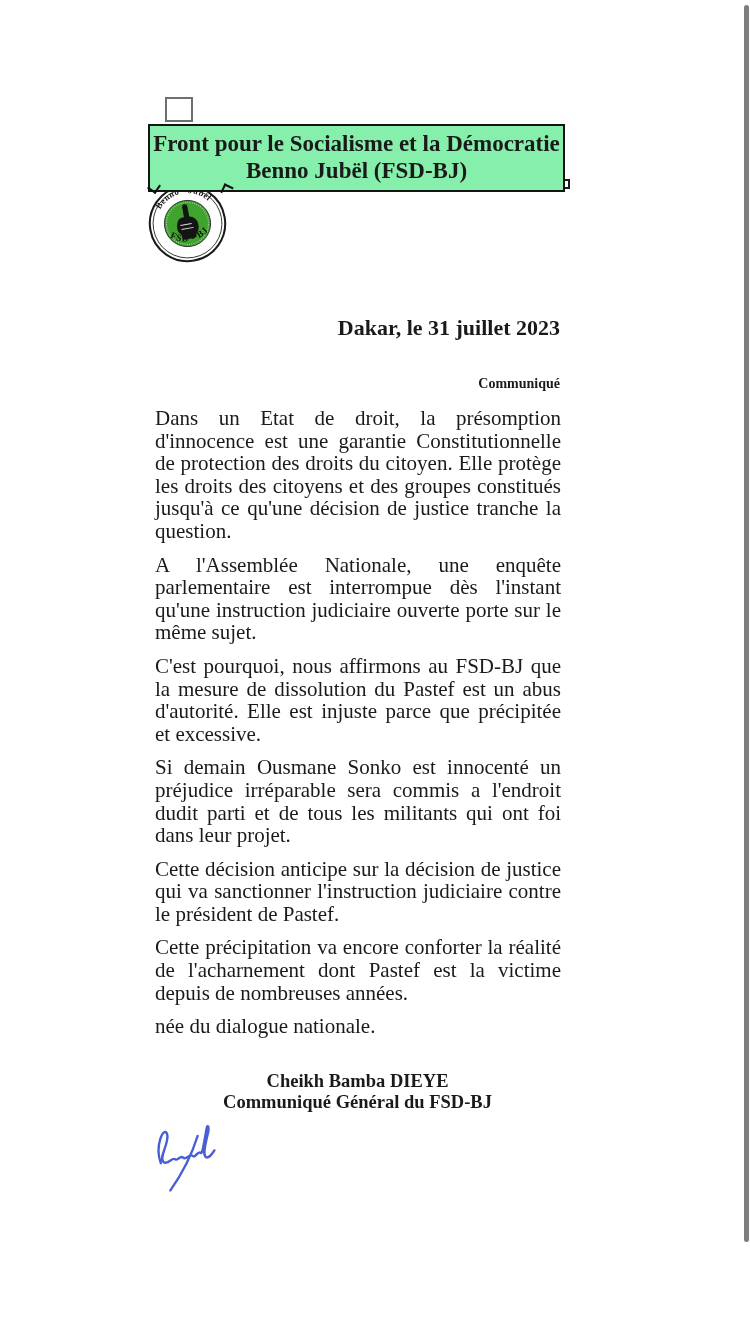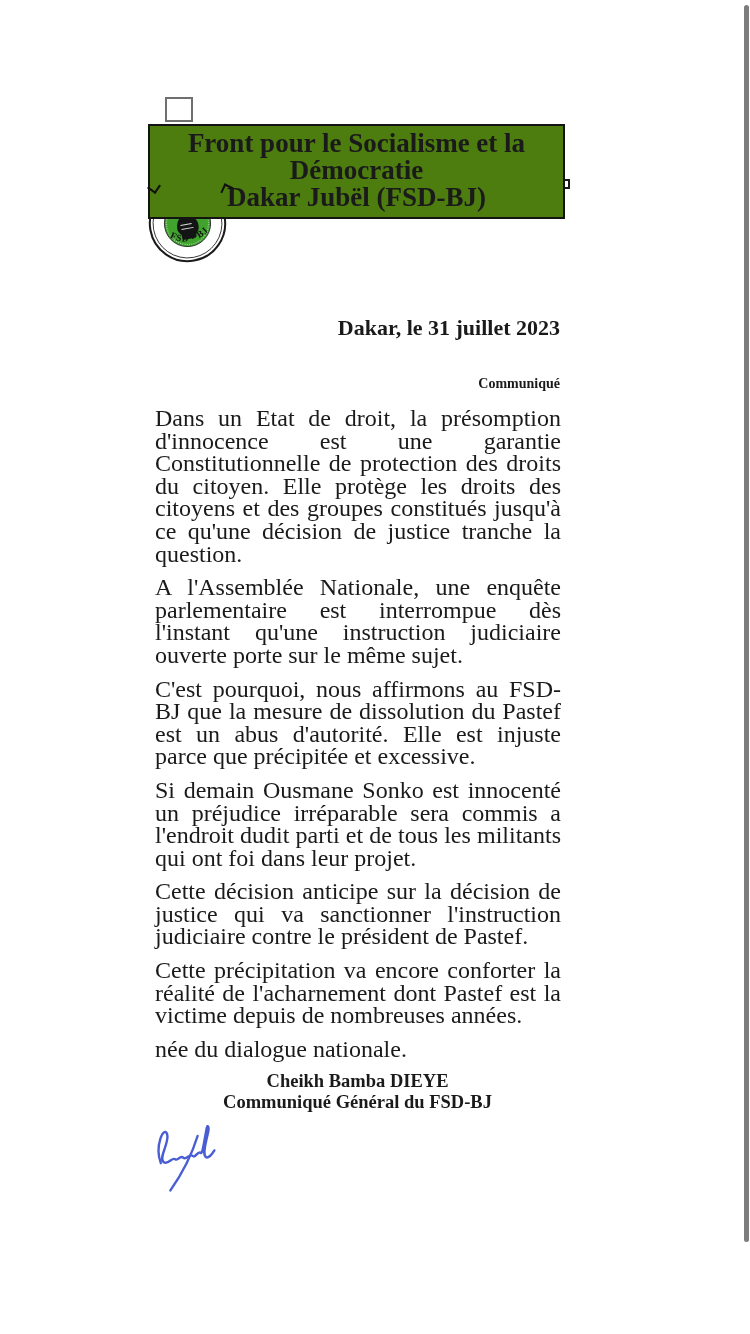--- a/index.html
+++ b/index.html
@@ -7,54 +7,54 @@
        font-family:"Liberation Serif","DejaVu Serif",serif;color:#1a1a1a;}
   .abs{position:absolute;}
 
   
   #scrollbar{right:1px;top:5px;width:5px;height:1237px;border-radius:3px;}
 
   
   #checkbox{left:165px;top:97px;width:24px;height:21px;border:2px solid #6f6f6f;background:#fff;}
 
   
-  #title-box{left:148px;top:124px;width:413px;border:2px solid #141414;background:#4d7c0f;
-             text-align:center;padding:4px 0 6px 0;font-weight:bold;font-size:27px;line-height:27px;z-index:2;}
+  #title-box{left:148px;top:124px;width:413px;border:2px solid #141414;background:#86efac;
+             text-align:center;padding:4px 0 6px 0;font-weight:bold;font-size:23px;line-height:27px;z-index:2;}
   #title-shadow{left:222px;top:179px;width:344px;height:6px;border:2px solid #1a1a1a;background:#fff;z-index:1;}
   .artifact{width:8px;height:8px;z-index:3;}
   #mark1{left:149px;top:182px;border-left:2px solid #111;border-bottom:2px solid #111;transform:rotate(-55deg);}
   #mark2{left:222px;top:185px;border-left:2px solid #111;border-top:2px solid #111;transform:rotate(25deg);}
 
   
   #logo{left:147px;top:183px;width:81px;height:81px;}
 
   
   #dateline{left:155px;top:315px;width:405px;text-align:right;font-weight:bold;font-size:22px;}
   #doc-title{left:155px;top:376px;width:405px;text-align:right;font-weight:bold;font-size:14px;}
 
   
-  #body-text{left:155px;top:407px;width:406px;font-size:24px;line-height:22.6px;text-align:justify;}
+  #body-text{left:155px;top:407px;width:406px;font-size:21px;line-height:22.6px;text-align:justify;}
   #body-text p{margin:0 0 11px 0;}
 
   
   #signatory{left:155px;top:1071px;width:405px;text-align:center;font-weight:bold;font-size:18.5px;line-height:21px;}
 
   
   #signature{left:148px;top:1112px;width:80px;height:88px;}
 </style>
 </head>
 <body>
 
 <div id="scrollbar" class="abs" style="background: rgb(125, 125, 125);"></div>
 
 <div id="checkbox" class="abs"></div>
 
 <div id="title-box" class="abs">
   <div>Front pour le Socialisme et la Démocratie</div>
-  <div>Dakar Jubël  (FSD-BJ)</div>
+  <div>Benno Jubël  (FSD-BJ)</div>
 </div>
 <div id="title-shadow" class="abs"></div>
 <div id="mark1" class="abs artifact"></div>
 <div id="mark2" class="abs artifact"></div>
 
 <div id="logo" class="abs">
   <svg viewBox="0 0 100 100" width="81" height="81">
     <g transform="rotate(-10 50 50)">
       <circle cx="50" cy="50" r="46.5" fill="#ffffff" stroke="#1a1a1a" stroke-width="2.5"></circle>
       <circle cx="50" cy="50" r="42.5" fill="none" stroke="#1a1a1a" stroke-width="1"></circle>

